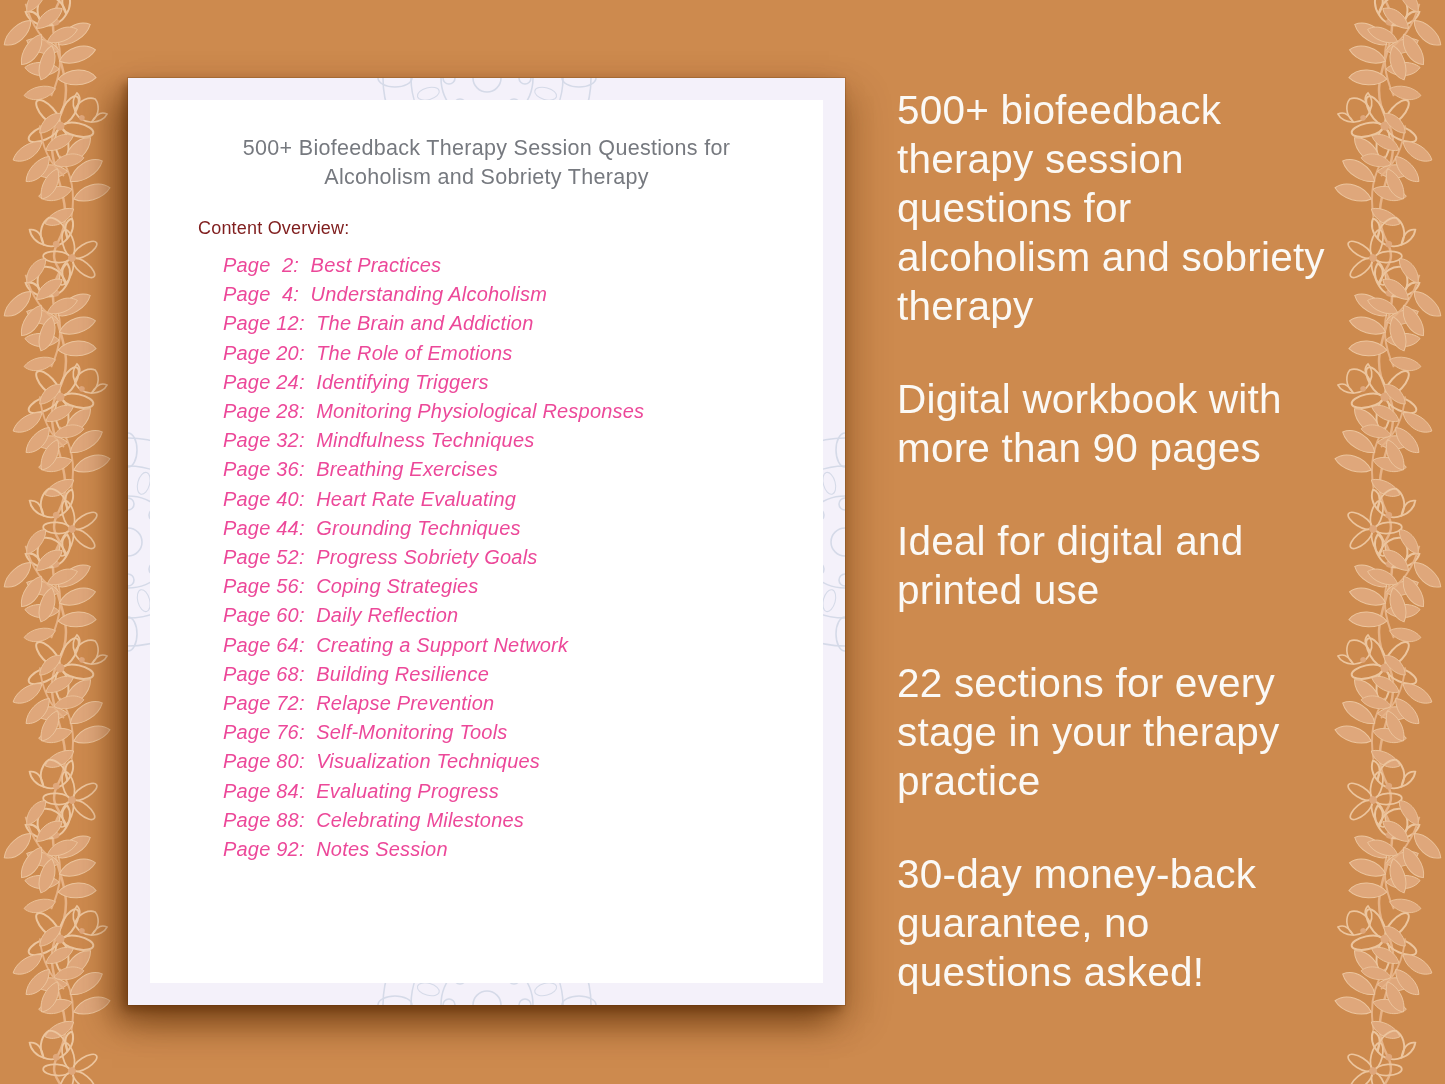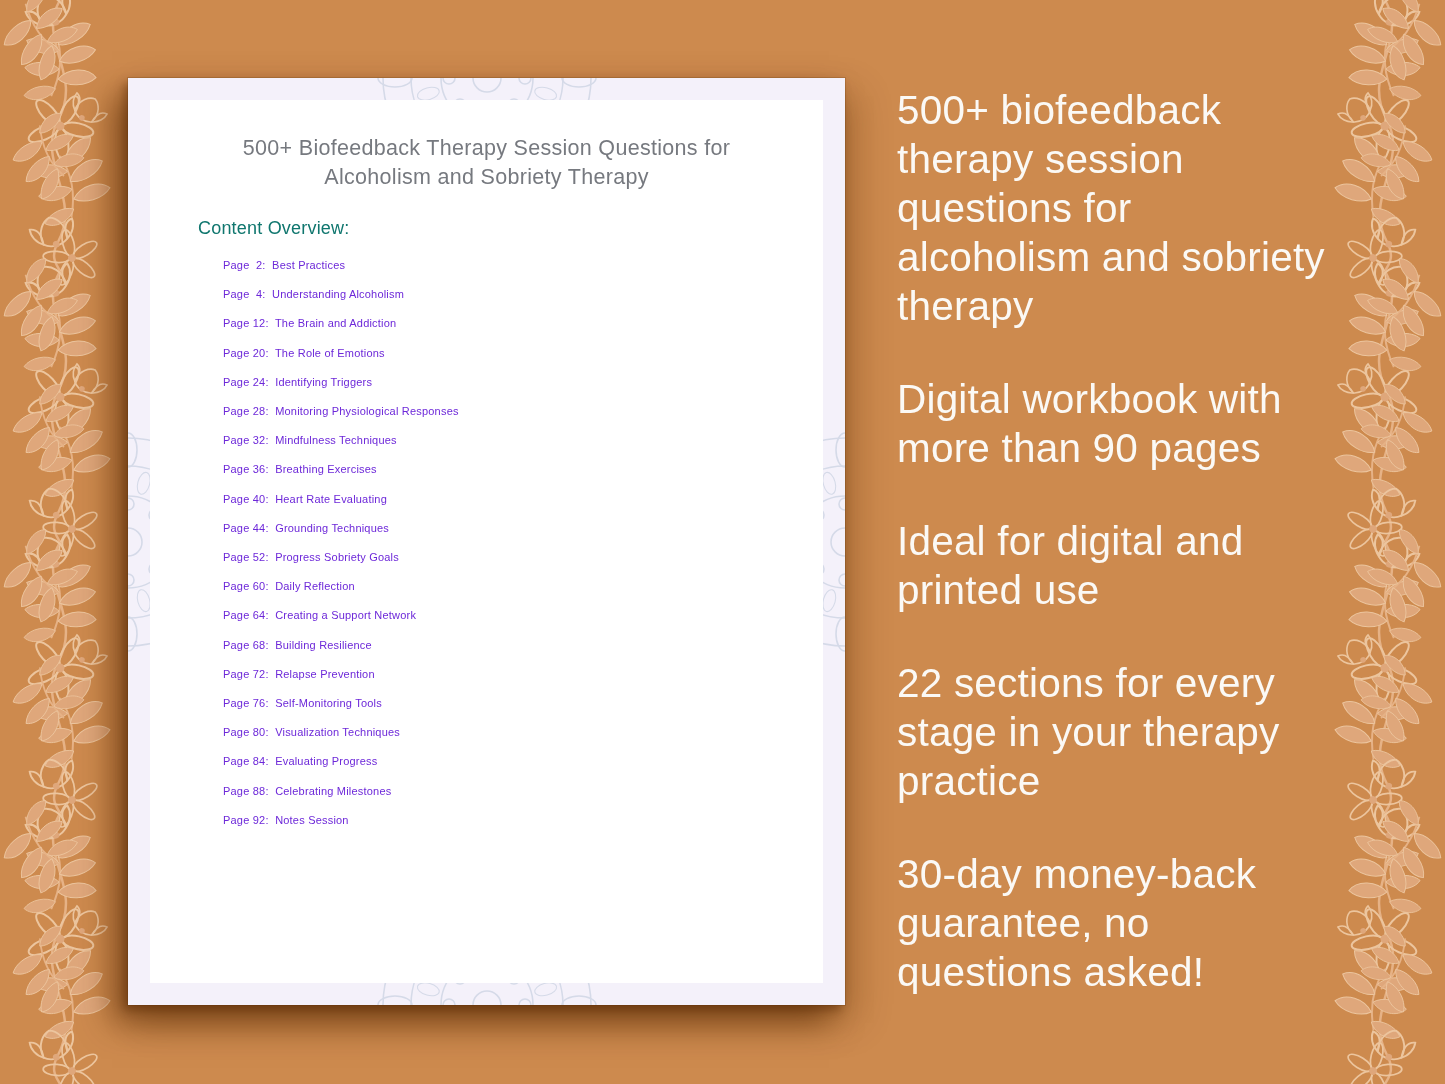--- a/index.html
+++ b/index.html
@@ -35,26 +35,26 @@
     position:absolute;left:22px;top:22px;right:22px;bottom:22px;
     background:#ffffff;z-index:2;
   }
   .doc-title{
     margin:34px auto 0;max-width:550px;
     font-size:21.5px;line-height:29px;font-weight:400;
     letter-spacing:0.3px;color:#76797f;text-align:center;
   }
   .overview{
     margin:26px 0 0 48px;
-    font-size:18px;color:#0f766e;letter-spacing:0.2px;
+    font-size:18px;color:#7f1d1d;letter-spacing:0.2px;
   }
   .toc{margin:12px 0 0 73px;}
   .toc-row{
-    font-size:11px;line-height:29.2px;color:#6d28d9;
-    letter-spacing:0.2px;white-space:pre;
+    font-size:20px;line-height:29.2px;color:#ec4899;
+    letter-spacing:0.2px;white-space:pre;font-style:italic;
   }
 
   
   .marketing{position:absolute;left:897px;top:86px;width:430px;}
   .marketing p{
     margin:0 0 44px 0;
     font-size:40.5px;line-height:49px;font-weight:400;
     color:#fbf9f5;letter-spacing:0.2px;
   }
 </style>
@@ -168,20 +168,21 @@
         <div class="toc-row">Page  4:  Understanding Alcoholism</div>
         <div class="toc-row">Page 12:  The Brain and Addiction</div>
         <div class="toc-row">Page 20:  The Role of Emotions</div>
         <div class="toc-row">Page 24:  Identifying Triggers</div>
         <div class="toc-row">Page 28:  Monitoring Physiological Responses</div>
         <div class="toc-row">Page 32:  Mindfulness Techniques</div>
         <div class="toc-row">Page 36:  Breathing Exercises</div>
         <div class="toc-row">Page 40:  Heart Rate Evaluating</div>
         <div class="toc-row">Page 44:  Grounding Techniques</div>
         <div class="toc-row">Page 52:  Progress Sobriety Goals</div>
+        <div class="toc-row">Page 56:  Coping Strategies</div>
         <div class="toc-row">Page 60:  Daily Reflection</div>
         <div class="toc-row">Page 64:  Creating a Support Network</div>
         <div class="toc-row">Page 68:  Building Resilience</div>
         <div class="toc-row">Page 72:  Relapse Prevention</div>
         <div class="toc-row">Page 76:  Self-Monitoring Tools</div>
         <div class="toc-row">Page 80:  Visualization Techniques</div>
         <div class="toc-row">Page 84:  Evaluating Progress</div>
         <div class="toc-row">Page 88:  Celebrating Milestones</div>
         <div class="toc-row">Page 92:  Notes Session</div>
       </div>

